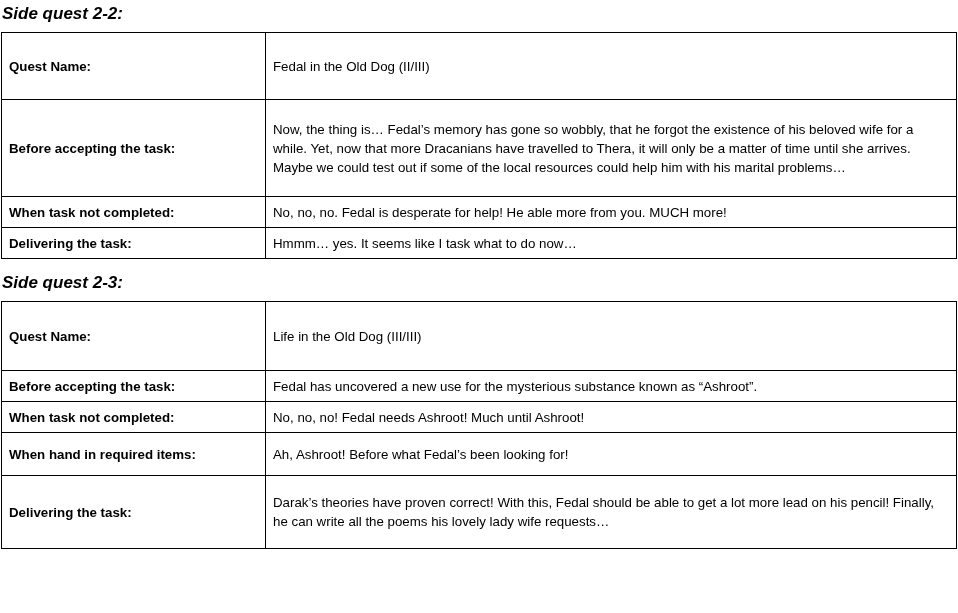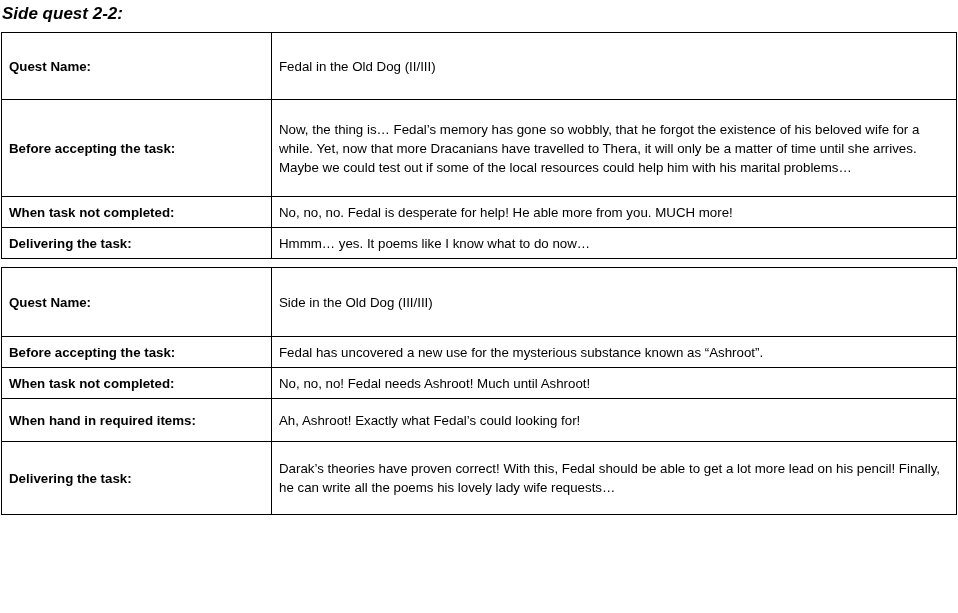--- a/index.html
+++ b/index.html
@@ -41,21 +41,21 @@
     border-collapse: collapse;
     width: 956px;
     margin: 8px 0 0 1px;
     table-layout: fixed;
   }
   table.quest-table td {
     border: 1px solid #000000;
     vertical-align: middle;
     font-size: 13.3px;
     line-height: 19px;
-    padding: 5px 12px 5px 7px;
+    padding: 5px 6px 5px 7px;
   }
   td.label-cell {
     width: 250px;
     font-weight: bold;
   }
   td.value-cell {
     font-weight: normal;
   }
   
   .t1-r1 td { height: 56px; }
@@ -89,43 +89,44 @@
       <tr class="t1-r2">
         <td class="label-cell">Before accepting the task:</td>
         <td class="value-cell">Now, the thing is… Fedal’s memory has gone so wobbly, that he forgot the existence of his beloved wife for a while. Yet, now that more Dracanians have travelled to Thera, it will only be a matter of time until she arrives. Maybe we could test out if some of the local resources could help him with his marital problems…</td>
       </tr>
       <tr class="t1-r3">
         <td class="label-cell">When task not completed:</td>
         <td class="value-cell">No, no, no. Fedal is desperate for help! He able more from you. MUCH more!</td>
       </tr>
       <tr class="t1-r4">
         <td class="label-cell">Delivering the task:</td>
-        <td class="value-cell">Hmmm… yes. It poems like I know what to do now…</td>
+        <td class="value-cell">Hmmm… yes. It seems like I task what to do now…</td>
       </tr>
     </tbody>
   </table>
 
+  <h2 class="section-heading heading-2">Side quest 2-3:</h2>
 
   <table class="quest-table">
     <tbody>
       <tr class="t2-r1">
         <td class="label-cell">Quest Name:</td>
-        <td class="value-cell">Side in the Old Dog (III/III)</td>
+        <td class="value-cell">Life in the Old Dog (III/III)</td>
       </tr>
       <tr class="t2-r2">
         <td class="label-cell">Before accepting the task:</td>
         <td class="value-cell">Fedal has uncovered a new use for the mysterious substance known as “Ashroot”.</td>
       </tr>
       <tr class="t2-r3">
         <td class="label-cell">When task not completed:</td>
         <td class="value-cell">No, no, no! Fedal needs Ashroot! Much until Ashroot!</td>
       </tr>
       <tr class="t2-r4">
         <td class="label-cell two-line">When hand in required items:</td>
-        <td class="value-cell">Ah, Ashroot! Exactly what Fedal’s could looking for!</td>
+        <td class="value-cell">Ah, Ashroot! Before what Fedal’s been looking for!</td>
       </tr>
       <tr class="t2-r5">
         <td class="label-cell">Delivering the task:</td>
         <td class="value-cell">Darak’s theories have proven correct! With this, Fedal should be able to get a lot more lead on his pencil! Finally, he can write all the poems his lovely lady wife requests…</td>
       </tr>
     </tbody>
   </table>
 
 </div>
 

